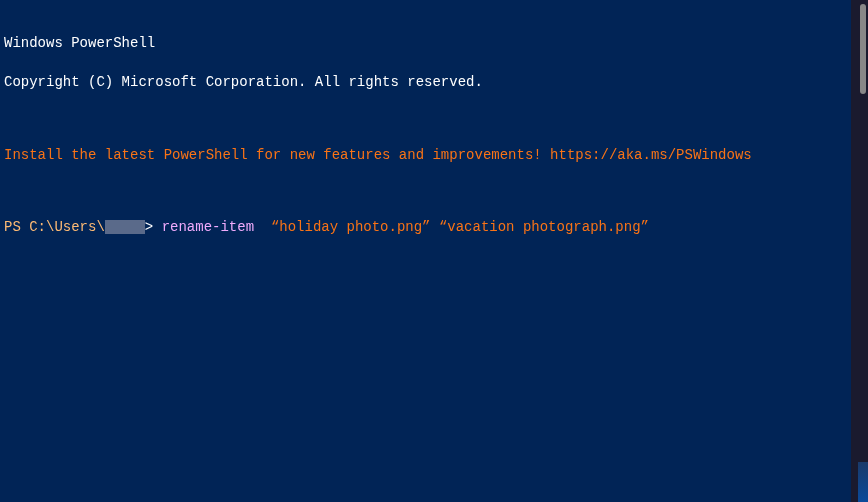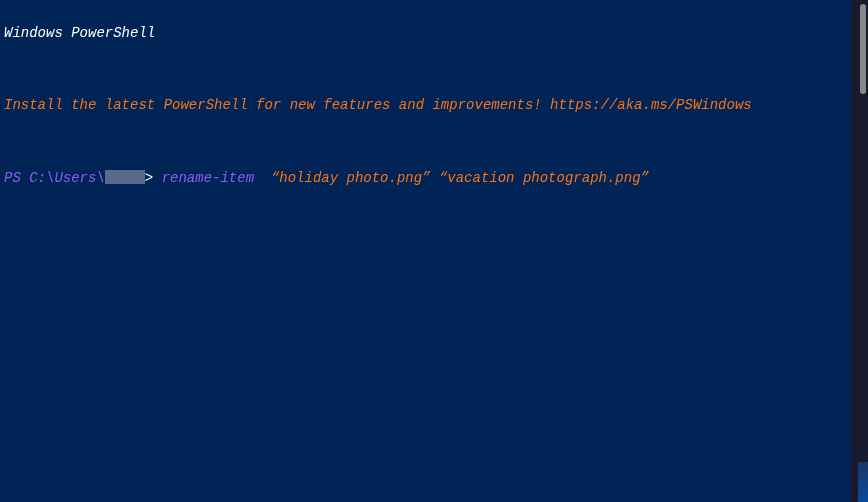--- a/index.html
+++ b/index.html
@@ -12,53 +12,52 @@
       height: 502px;
       background: #012456;
       font-family: 'Consolas', 'Courier New', monospace;
       font-size: 14px;
       line-height: 1.4;
       color: #ffffff;
       overflow: hidden;
       position: relative;
     }
     .terminal-content {
-      padding: 4px 4px;
+      padding: 14px 4px;
       white-space: pre;
-      font-style: italic;
     }
     .header-line {
       color: #ffffff;
     }
     .copyright-line {
       color: #ffffff;
     }
     .install-line {
       color: #f97316;
     }
     .prompt-line {
       display: inline;
     }
     .prompt-prefix {
-      color: #8b5cf6;
+      color: #fdba74;
     }
     .redacted {
       background: #5a6a8a;
       color: transparent;
       display: inline-block;
       width: 40px;
       height: 14px;
       vertical-align: middle;
       margin-top: -2px;
     }
     .prompt-suffix {
       color: #ffffff;
     }
     .cmdlet {
-      color: #8b5cf6;
+      color: #f0abfc;
     }
     .args {
       color: #f97316;
     }
     .scrollbar {
       position: absolute;
       right: 0;
       top: 0;
       width: 17px;
       height: 100%;
@@ -83,20 +82,21 @@
     }
     .blank-line {
       height: 14px;
     }
   </style>
 </head>
 <body>
 
 <div class="terminal-content">
 <div class="header-line">Windows PowerShell</div>
+<div class="copyright-line">Copyright (C) Microsoft Corporation. All rights reserved.</div>
 <div class="blank-line"></div>
 <div class="install-line">Install the latest PowerShell for new features and improvements! https://aka.ms/PSWindows</div>
 <div class="blank-line"></div>
 <div class="prompt-line"><span class="prompt-prefix">PS C:\Users\</span><span class="redacted"></span><span class="prompt-suffix">&gt; </span><span class="cmdlet">rename-item</span><span>  </span><span class="args">“holiday photo.png” “vacation photograph.png”</span></div>
 </div>
 
 <div class="scrollbar">
   <div class="scrollbar-thumb"></div>
 </div>
 

